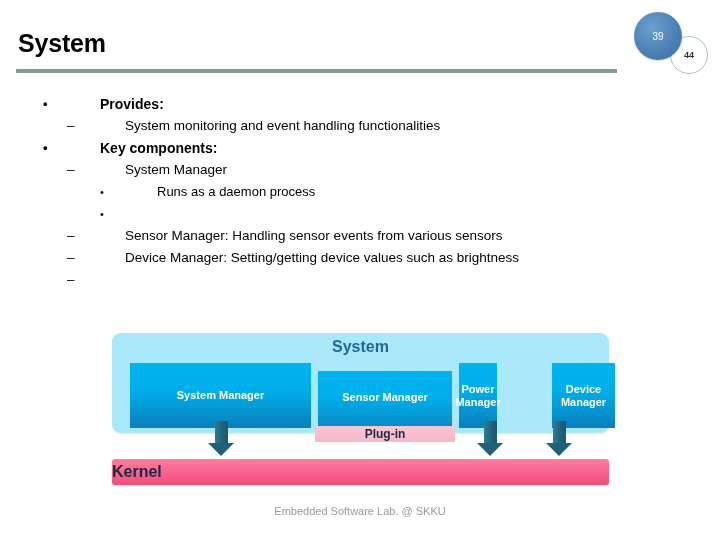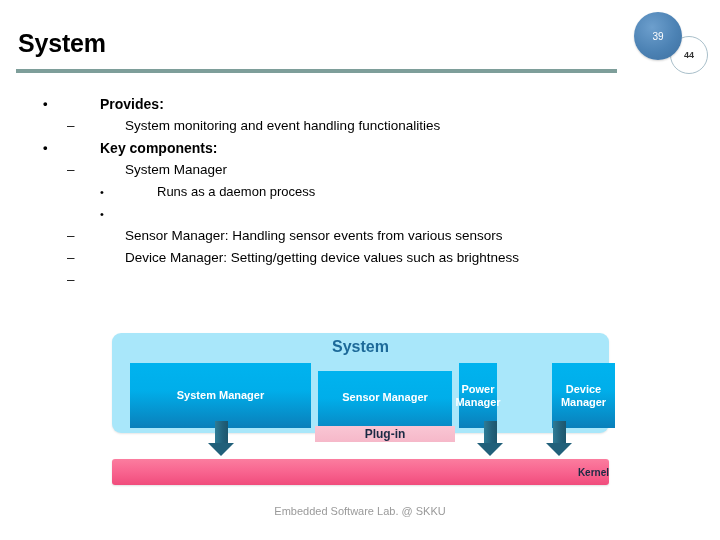--- a/index.html
+++ b/index.html
@@ -232,25 +232,25 @@
 
   .kernel-bar {
     position: absolute;
     left: 0;
     top: 126px;
     width: 497px;
     height: 26px;
     background: linear-gradient(to bottom, #fb7d9f 0%, #f8648f 50%, #f04c7c 100%);
     border-radius: 3px;
     color: #1a2a44;
-    font-size: 10px;
-    font-weight: bold;
-    display: flex;
-    align-items: center;
-    justify-content: flex-end;
+    font-size: 16px;
+    font-weight: bold;
+    display: flex;
+    align-items: center;
+    justify-content: flex-start;
     box-shadow: 0 1px 2px rgba(0,0,0,0.12);
   }
 
   
   .footer {
     position: absolute;
     left: 0;
     top: 505px;
     width: 720px;
     text-align: center;

